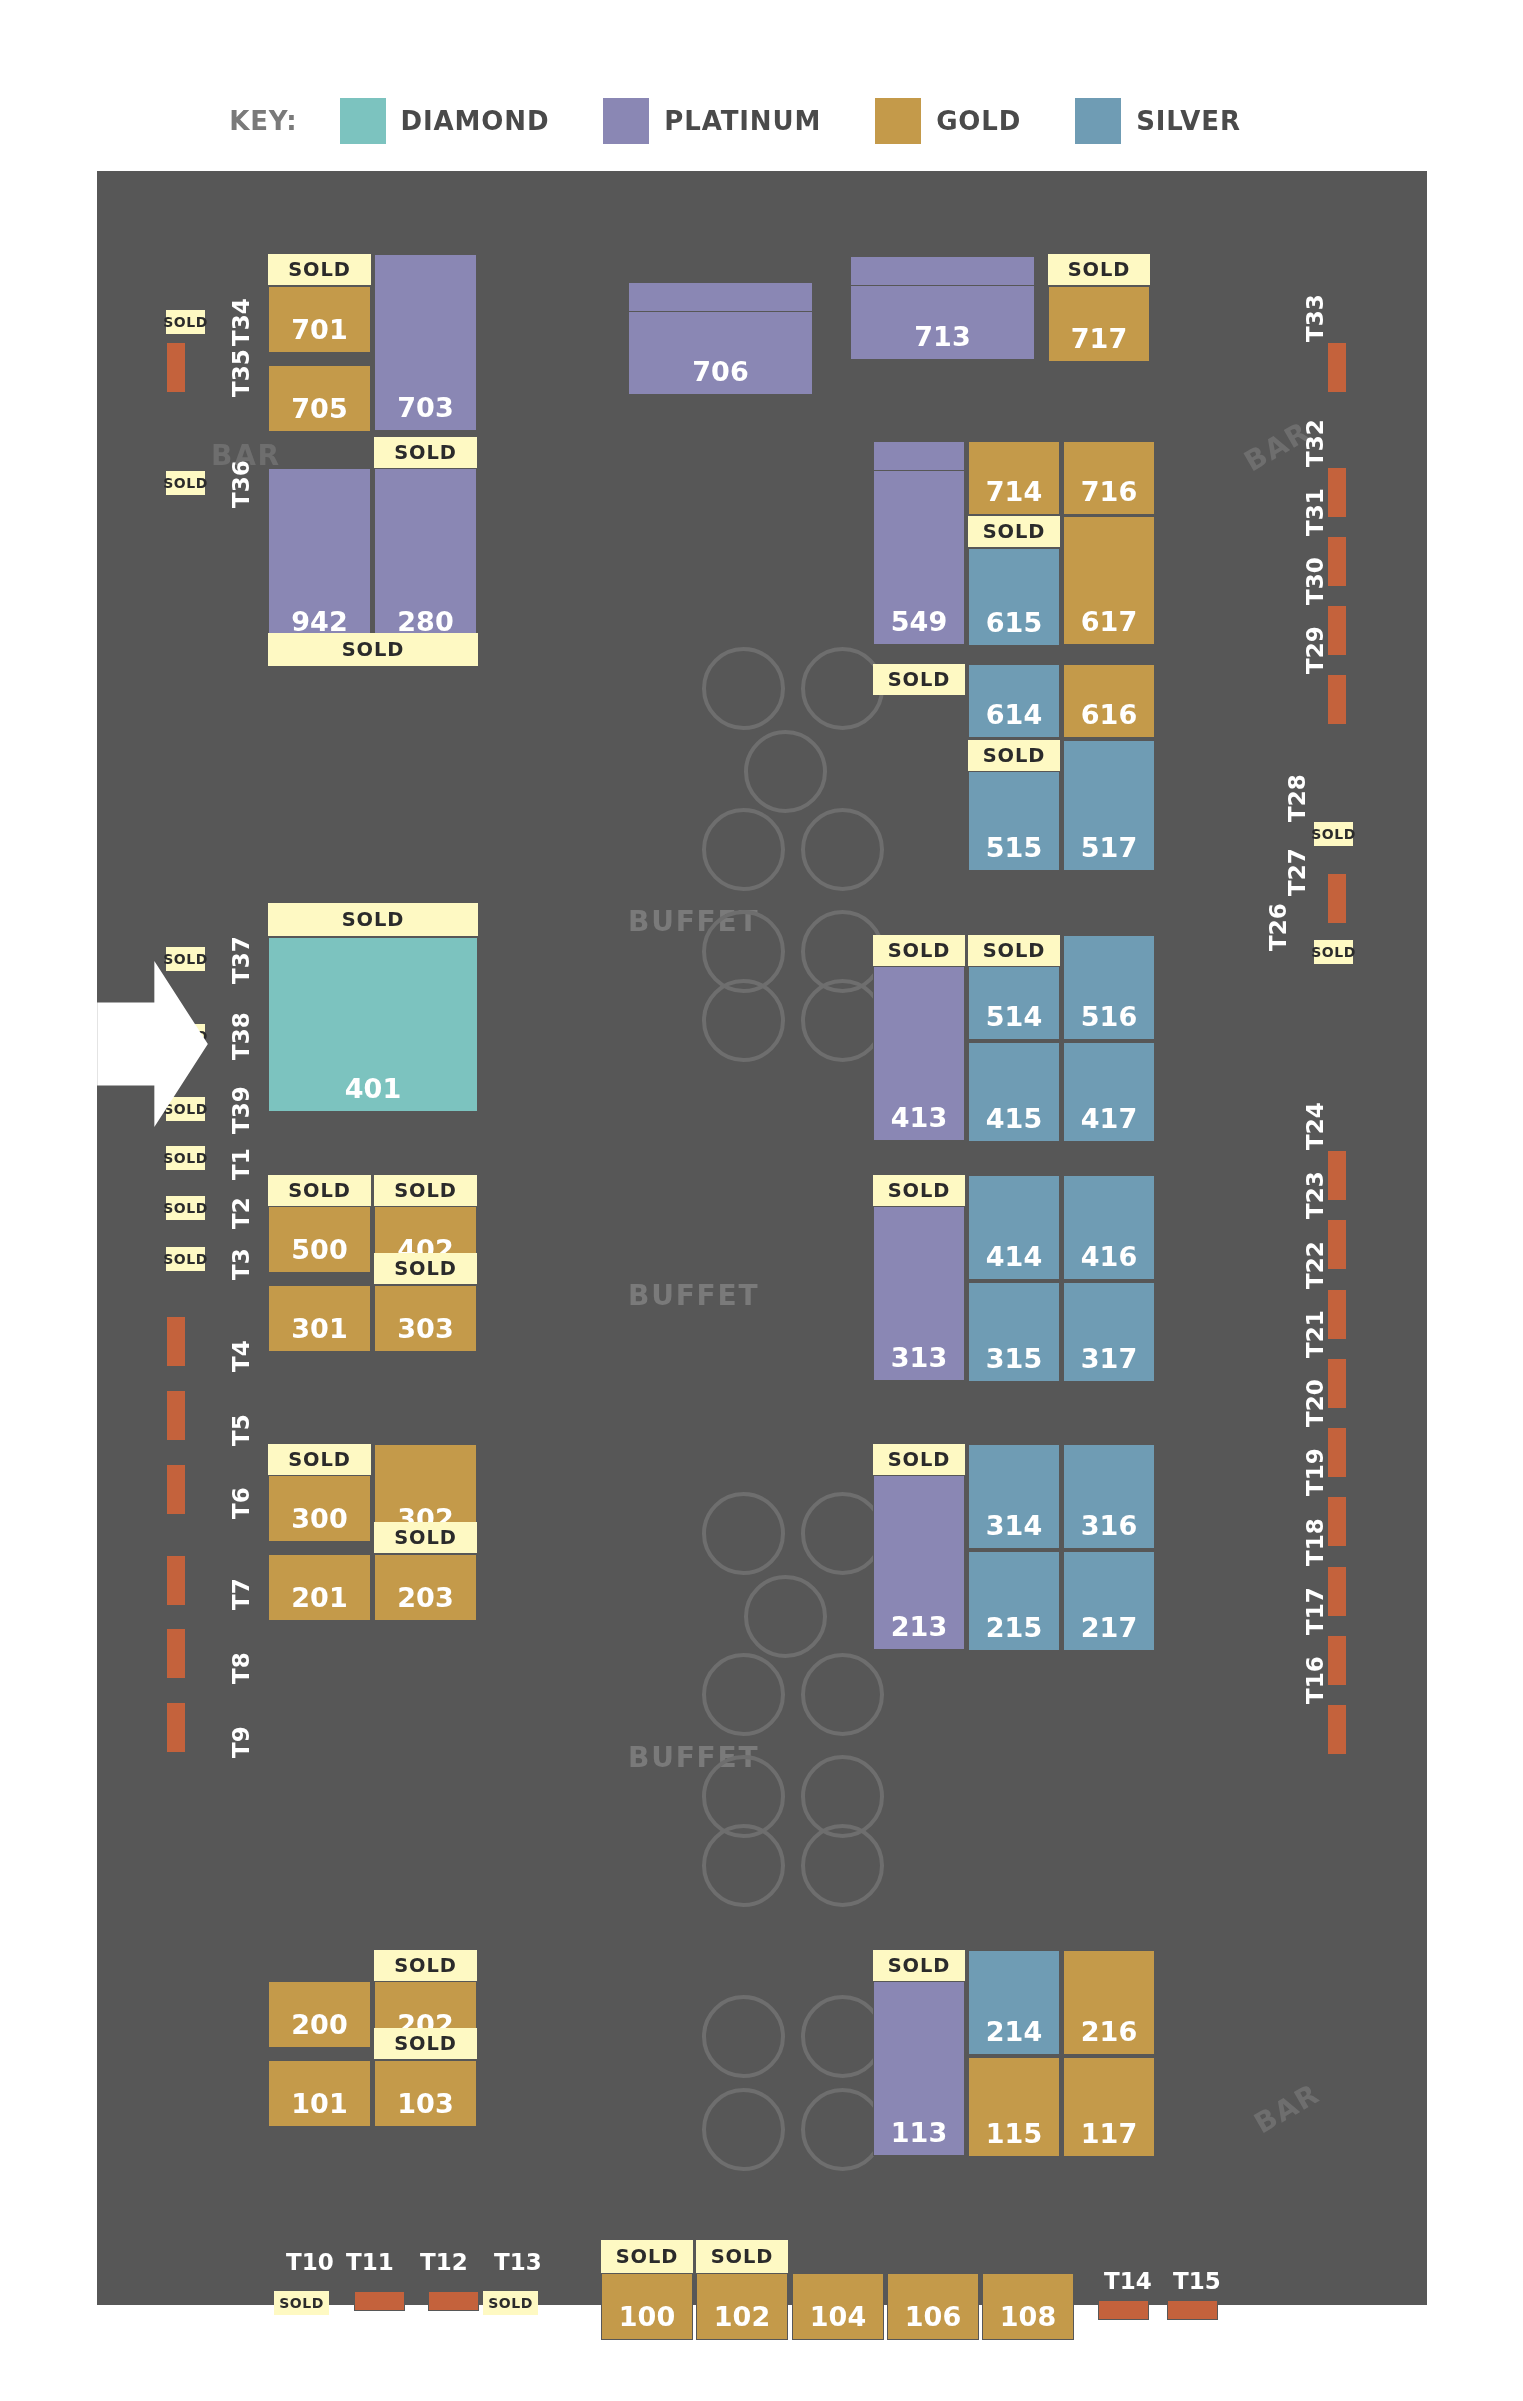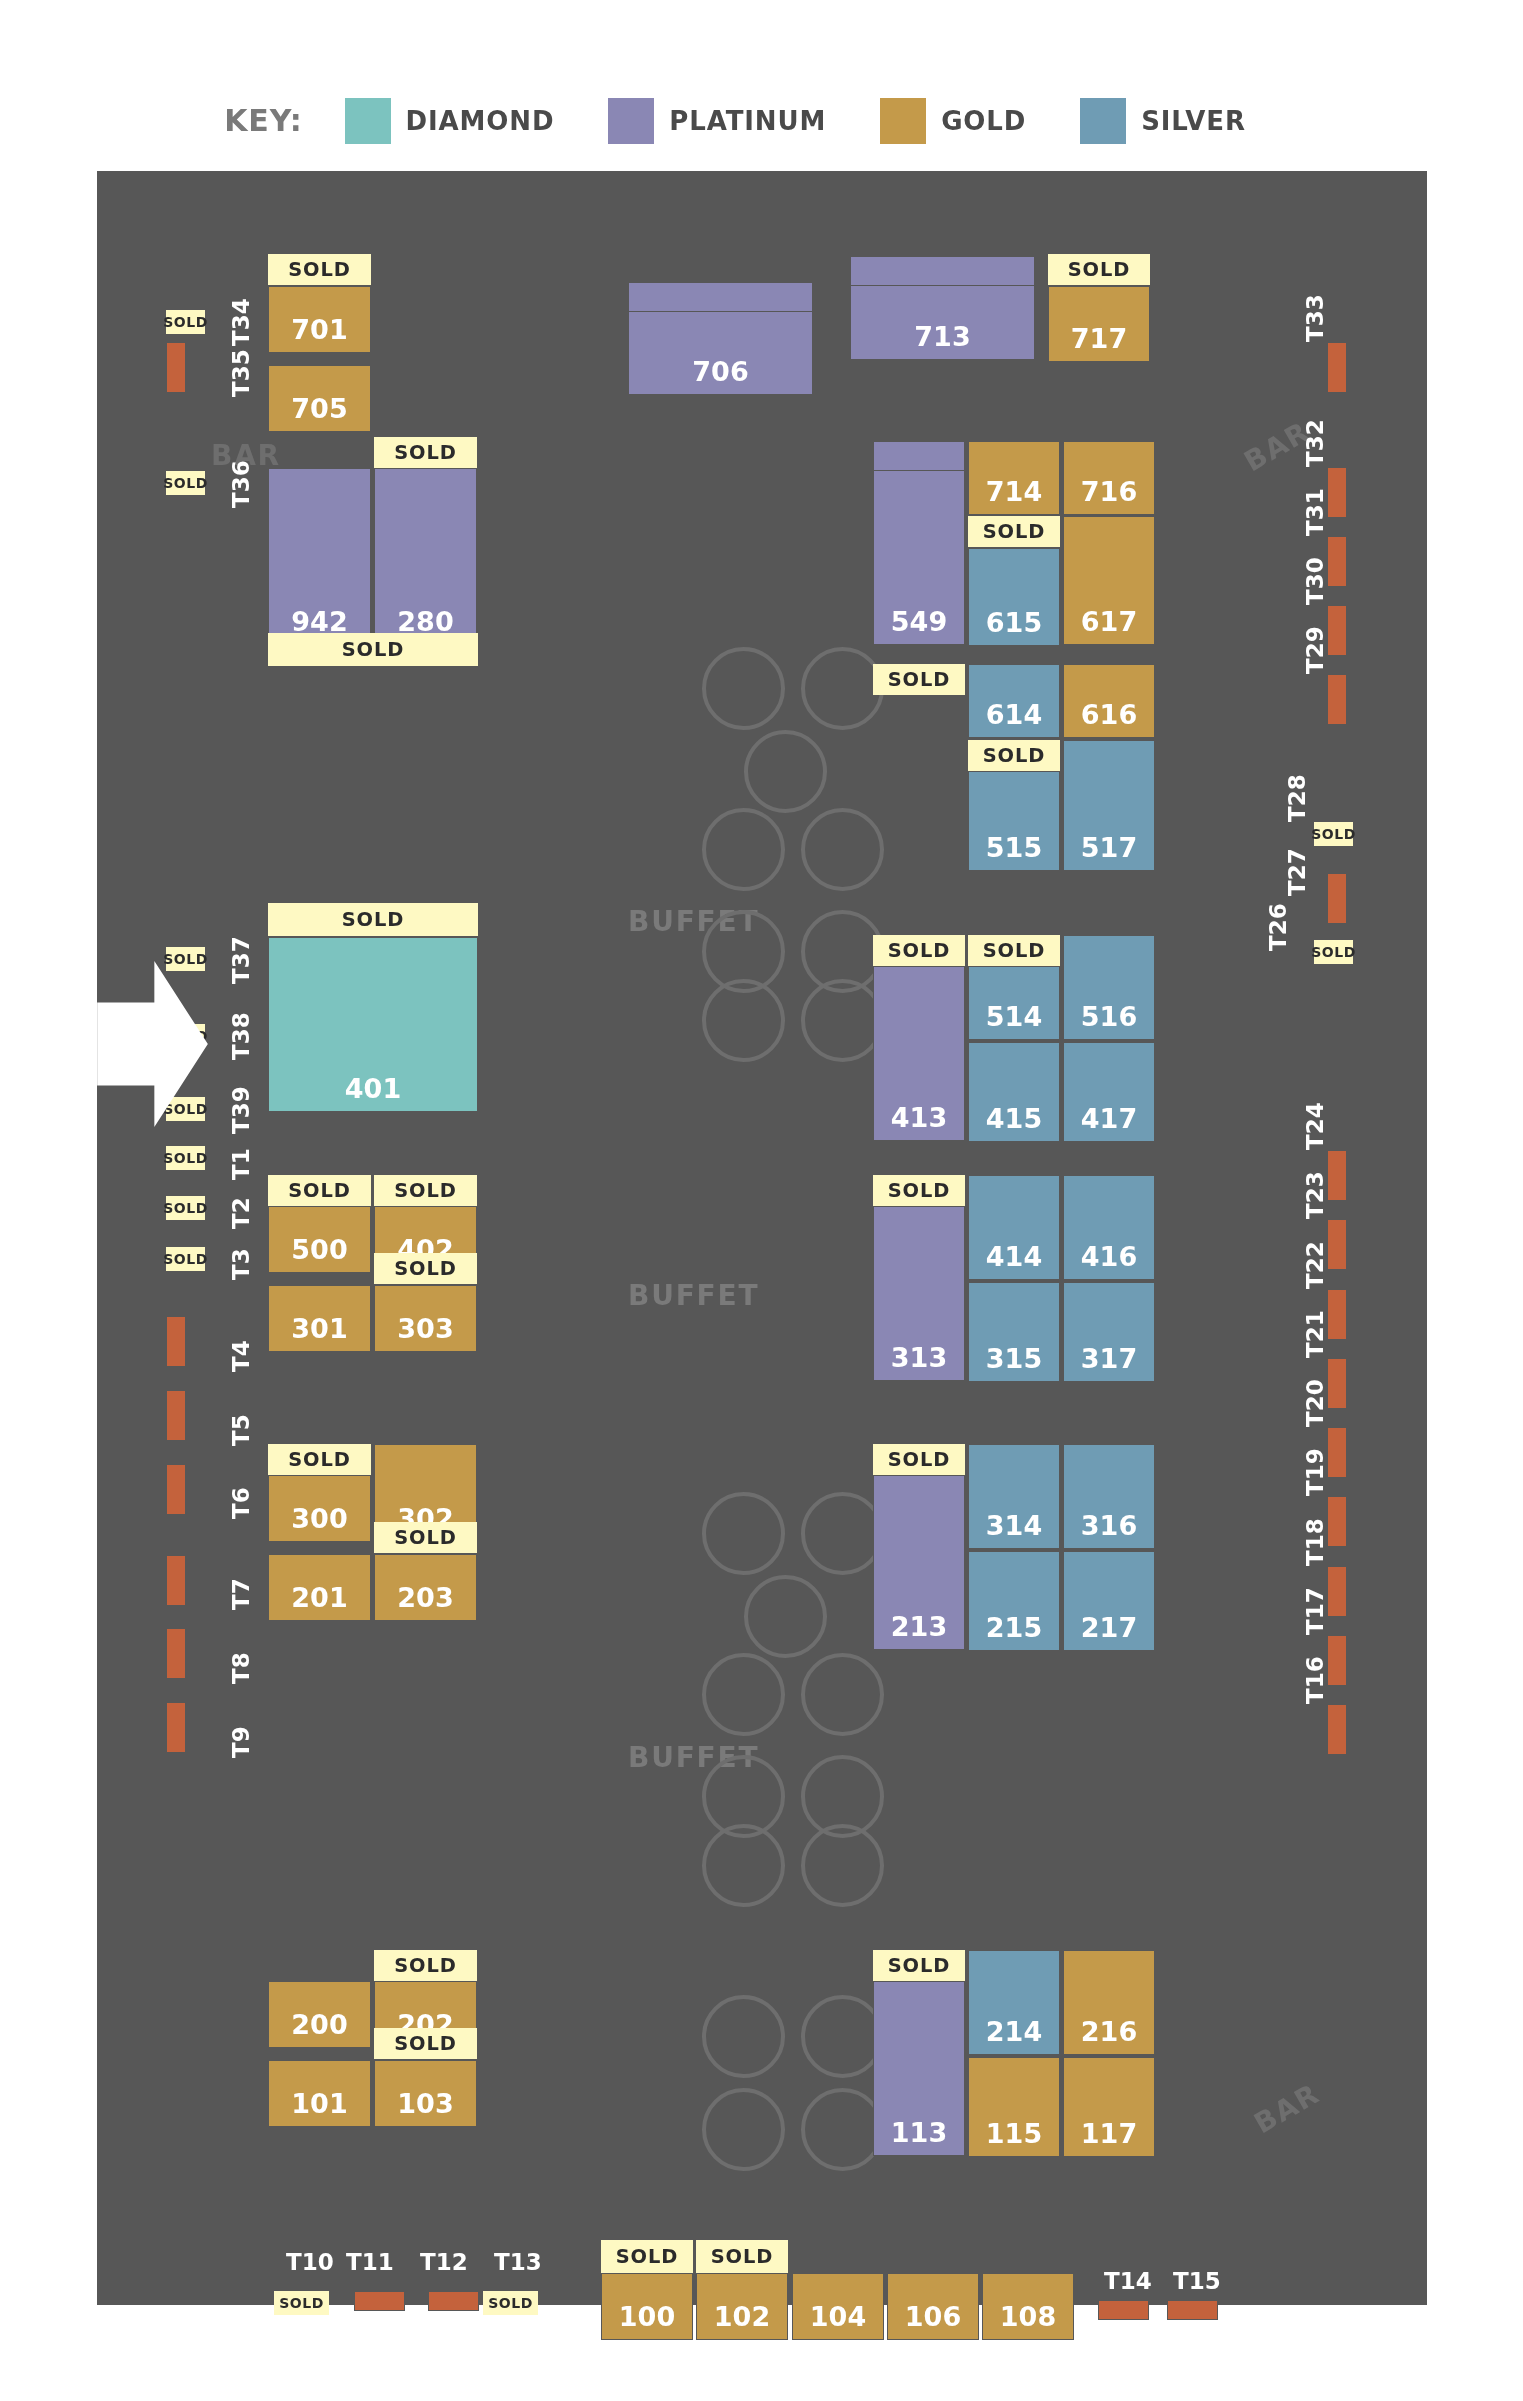--- a/index.html
+++ b/index.html
@@ -1,20 +1,20 @@
 <!DOCTYPE html>
 <html style="font-size:14.8px"><head>
 <meta charset="utf-8">
 <style>
   html,body{margin:0;padding:0;background:#ffffff;}
   body{width:1524px;height:2401px;font-family:"DejaVu Sans",sans-serif;position:relative;overflow:hidden;}
 
   
   #key{position:absolute;left:0;top:88px;width:1524px;height:65px;display:flex;align-items:center;justify-content:center;gap:0;}
-  #key .key-label{color:#7a7a7a;font-weight:bold;font-size:30px;letter-spacing:0.9px;margin-right:42px;}
+  #key .key-label{color:#7a7a7a;font-weight:bold;font-size:26px;letter-spacing:0.9px;margin-right:42px;}
   .key-item{display:flex;align-items:center;margin-right:54px;}
   .key-swatch{width:46px;height:46px;margin-right:14.8px;}
   .key-text{color:#4a4a4a;font-weight:bold;font-size:26px;letter-spacing:0.9px;}
 
   
   #map{position:absolute;left:97px;top:171px;width:1330px;height:2134px;background:#575757;}
 
   .booth{position:absolute;box-sizing:border-box;color:#ffffff;font-weight:bold;font-size:27px;
          display:flex;align-items:flex-end;justify-content:center;padding-bottom:7.4px;border:1.8px solid #575757;}
   .booth.center{align-items:center;padding-bottom:0;}
@@ -92,20 +92,21 @@
   <div class="circle" style="left:605px;top:1653px;width:83px;height:83px;"></div>
   <div class="circle" style="left:704px;top:1653px;width:83px;height:83px;"></div>
 
   <div class="circle" style="left:605px;top:1824px;width:83px;height:83px;"></div>
   <div class="circle" style="left:704px;top:1824px;width:83px;height:83px;"></div>
   <div class="circle" style="left:605px;top:1917px;width:83px;height:83px;"></div>
   <div class="circle" style="left:704px;top:1917px;width:83px;height:83px;"></div>
 
   <div class="sold" style="left:171px;top:83px;width:103px;height:31px;">SOLD</div>
   <div class="booth gold" style="left:171px;top:115px;width:103px;height:67px;">701</div>
+  <div class="booth platinum" style="left:277px;top:83px;width:103px;height:177px;">703</div>
   <div class="booth gold" style="left:171px;top:194px;width:103px;height:67px;">705</div>
 
   <div class="booth platinum center" style="left:531px;top:139px;width:185px;height:85px;align-items:flex-end;padding-bottom:7.4px;">706</div>
   <div class="booth platinum" style="left:531px;top:111px;width:185px;height:29.6px;"></div>
 
   <div class="booth platinum" style="left:753px;top:113px;width:185px;height:76px;text-align:right;">713</div>
   <div class="booth platinum" style="left:753px;top:85px;width:185px;height:29.6px;"></div>
 
   <div class="sold" style="left:951px;top:83px;width:102px;height:31px;">SOLD</div>
   <div class="booth gold" style="left:951px;top:115px;width:102px;height:76px;">717</div>

